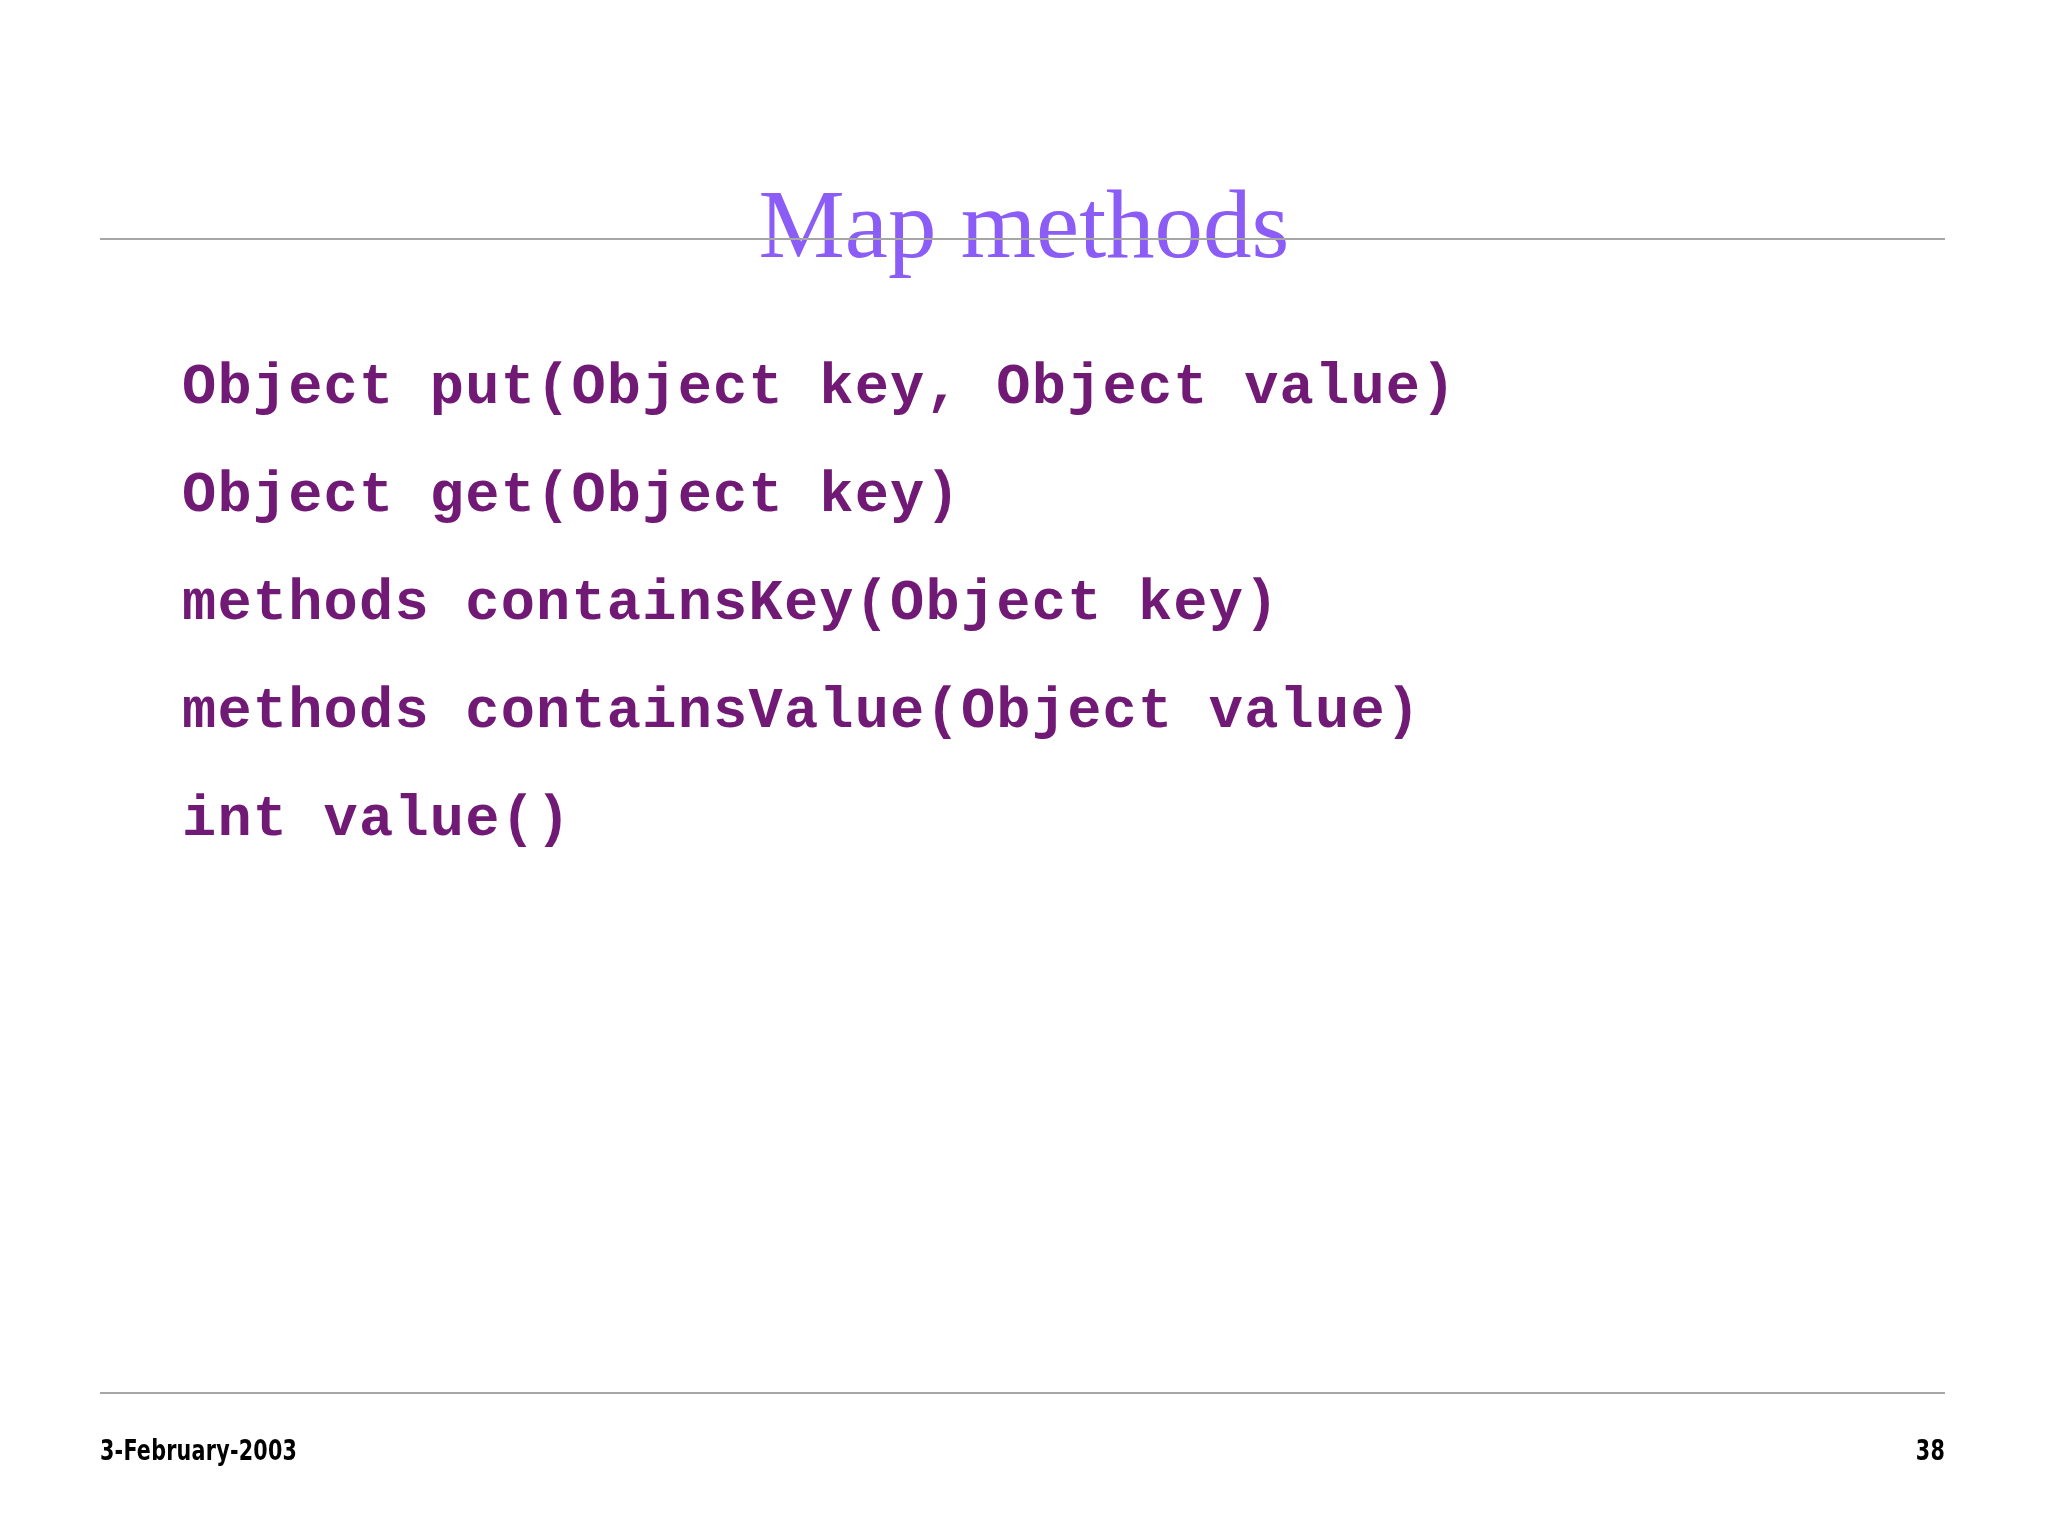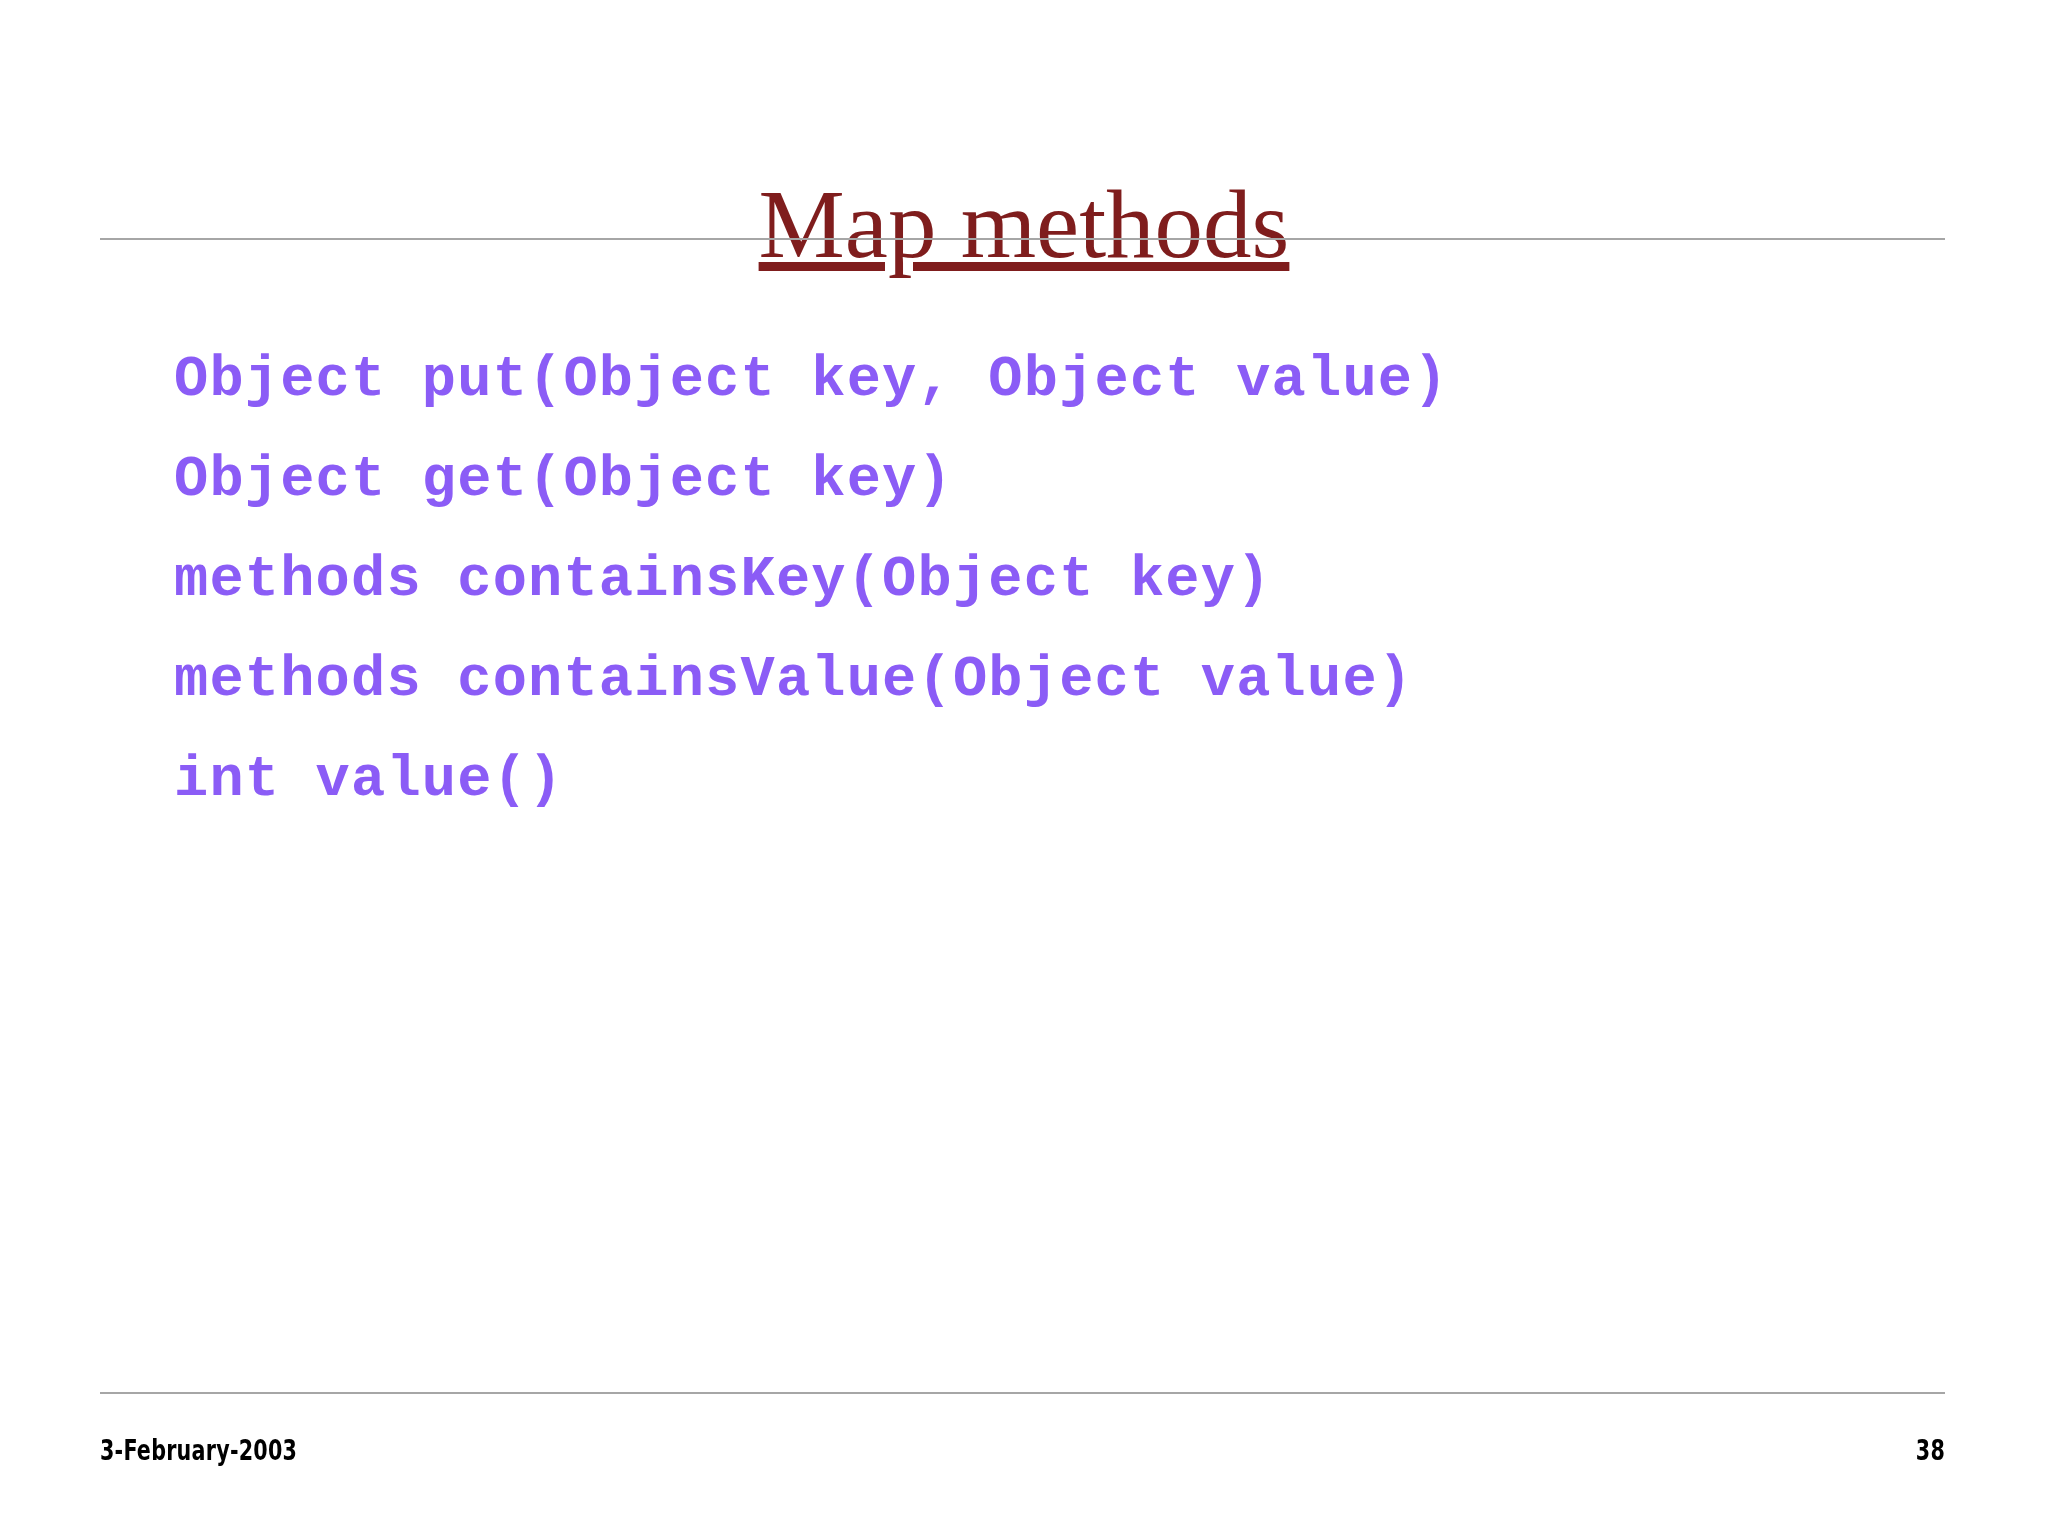--- a/index.html
+++ b/index.html
@@ -26,24 +26,23 @@
     width: 2048px;
     text-align: center;
   }
 
   #slide-title {
     display: inline-block;
     font-family: "Liberation Serif", "DejaVu Serif", serif;
     font-size: 97px;
     font-weight: 400;
     line-height: 1.08;
-    color: #7f1d1d;
+    color: #8b5cf6;
     letter-spacing: 0px;
     white-space: pre;
-    text-decoration: underline;
   }
 
   
   .rule {
     position: absolute;
     left: 100px;
     width: 1845px;
     height: 0;
     border-top: 2px solid #a6a6a6;
   }
@@ -56,25 +55,25 @@
     position: absolute;
     left: 174px;
     top: 330px;
     width: 1800px;
   }
 
   .code-line {
     font-family: "Liberation Mono", "DejaVu Sans Mono", monospace;
     font-size: 57px;
     font-weight: 700;
-    color: #8b5cf6;
+    color: #701a75;
     line-height: 100px;
     letter-spacing: 1.2px;
     white-space: pre;
-    margin: 0;
+    margin: 8px;
     height: 100px;
   }
 
   
   #footer-date,
   #footer-page {
     position: absolute;
     top: 1434px;
     font-family: "DejaVu Sans Condensed", "Liberation Sans", sans-serif;
     font-size: 28px;

